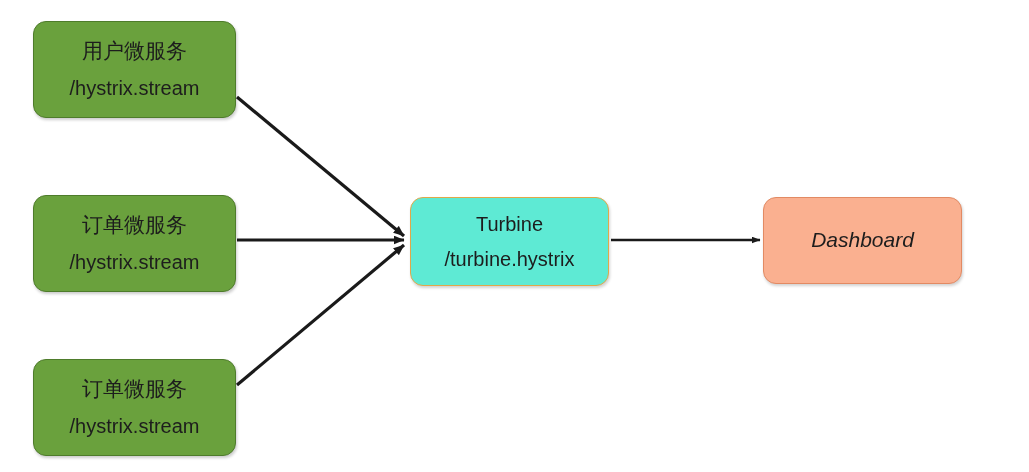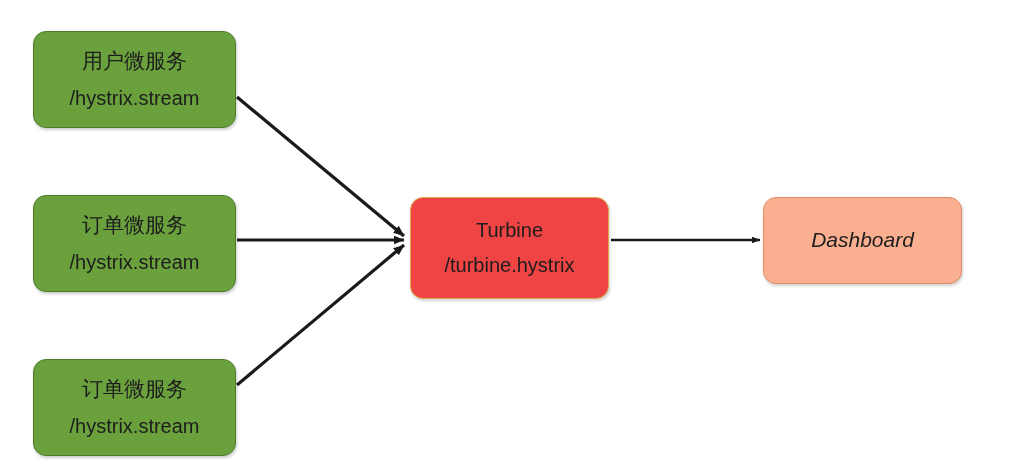--- a/index.html
+++ b/index.html
@@ -56,31 +56,31 @@
     border-color: #4e7c2b;
     box-shadow: 1px 2px 3px rgba(0,0,0,0.20);
   }
   .node.service .line1 {
     font-size: 21px;
     margin-bottom: 13px;
   }
   .node.service .line2 {
     font-size: 20px;
   }
-  #node-user    { top: 31px; }
+  #node-user    { top: 21px; }
   #node-order   { top: 195px; }
   #node-product { top: 359px; }
 
   
   #node-turbine {
     left: 410px;
     top: 197px;
     width: 199px;
-    height: 102px;
-    background: #ef4444;
+    height: 89px;
+    background: #5eead4;
     border-color: #e0a84a;
     box-shadow: 1px 2px 3px rgba(0,0,0,0.18);
   }
   #node-turbine .line1 {
     font-size: 20px;
     margin-bottom: 12px;
   }
   #node-turbine .line2 {
     font-size: 20px;
   }

